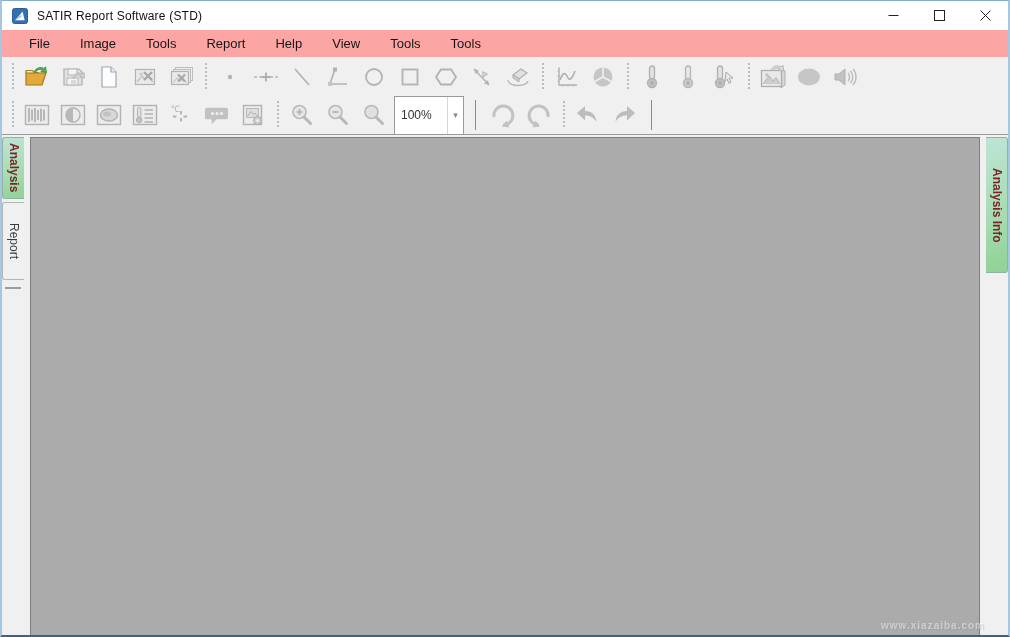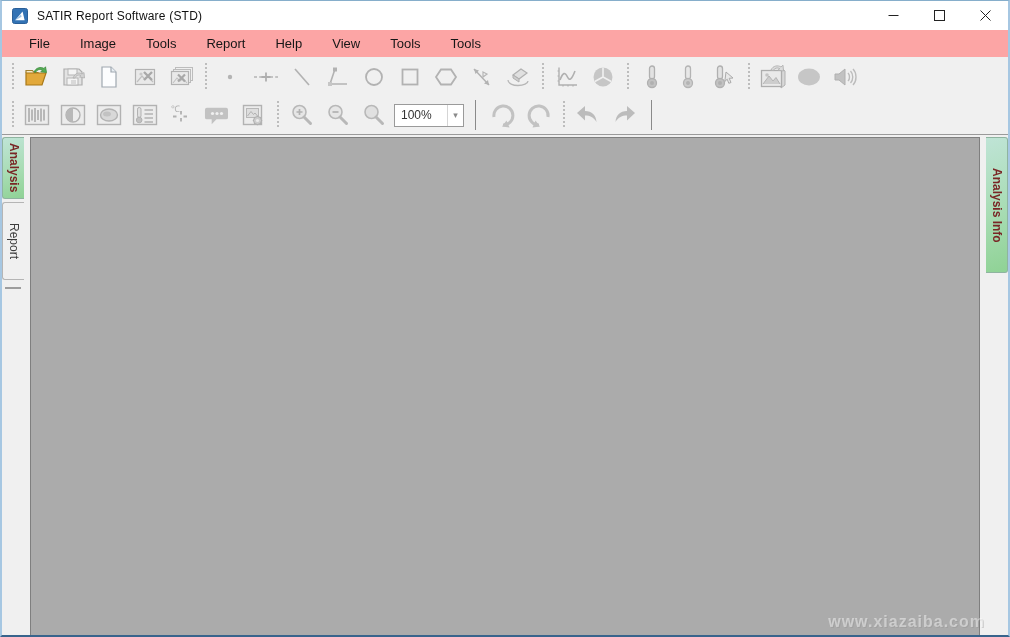--- a/index.html
+++ b/index.html
@@ -23,21 +23,21 @@
   .menu-item { font-size:13px; color:#161616; padding:4px 15px; }
   
   .toolbar { display:flex; align-items:center; flex:0 0 auto; background:#f0f0f0; }
   .toolbar.row1 { height:39px; padding-left:4px; }
   .toolbar.row2 { height:38px; padding-left:4px; }
   .gripper { width:3px; height:28px; margin:0 5px; flex:0 0 auto;
     background-image:repeating-linear-gradient(to bottom,#bdbdbd 0 2px, transparent 2px 4px);
     background-size:2px 100%; background-repeat:no-repeat; background-position:center; }
   .tbtn { width:36px; height:32px; display:flex; align-items:center; justify-content:center; flex:0 0 auto; }
   .vline { width:1px; height:30px; background:#8a8a8a; margin:0 9px; flex:0 0 auto; }
-  .combo { width:70px; height:23px; background:#fff; border:1px solid #9a9a9a; display:flex; align-items:center; margin:0 2px; }
+  .combo { width:70px; height:39px; background:#fff; border:1px solid #9a9a9a; display:flex; align-items:center; margin:0 2px; }
   .combo .val { flex:1; font-size:12px; color:#333; padding-left:6px; }
   .combo .dd { width:16px; height:100%; display:flex; align-items:center; justify-content:center; color:#8a8a8a; font-size:9px; border-left:1px solid #d5d5d5; }
   
   .workspace { flex:1; position:relative; background:#f0f0f0; border-top:1px solid #9a9a9a; }
   .side-strip { position:absolute; top:2px; width:22px; }
   .side-strip.left { left:0; }
   .side-strip.right { right:0; }
   .vtab { display:flex; align-items:center; justify-content:center; }
   .vtab .vtext { writing-mode:vertical-rl; font-size:12px; font-weight:bold; white-space:nowrap; }
   .vtab.selected {
@@ -50,21 +50,21 @@
   .vtab.selected .vtext { color:#7a2626; }
   .vtab.unselected .vtext { color:#3c3c3c; font-weight:normal; }
   .strip-divider { width:16px; height:2px; background:#9d9d9d; margin:7px auto 0 auto; }
   .canvas {
     position:absolute; left:28px; right:28px; top:2px; bottom:0;
     background:#ababab; border:1px solid #7f7f7f; border-bottom:none;
   }
   .watermark { position:absolute; right:-6px; bottom:4px; text-align:center; pointer-events:none; }
   .wm-title { font-size:46px; font-weight:900; color:rgba(255,255,255,0.38); line-height:1; letter-spacing:2px;
     text-shadow:1px 1px 0 rgba(140,140,140,0.35); }
-  .wm-url { font-size:16px; font-weight:bold; color:rgba(255,255,255,0.45); letter-spacing:1px; margin-top:2px;
+  .wm-url { font-size:10px; font-weight:bold; color:rgba(255,255,255,0.45); letter-spacing:1px; margin-top:2px;
     text-shadow:1px 1px 0 rgba(140,140,140,0.3); }
   svg { display:block; }
 </style>
 </head>
 <body>
 
 <div class="window">
 
   <div class="titlebar">
     <svg class="app-icon" viewBox="0 0 16 16">

